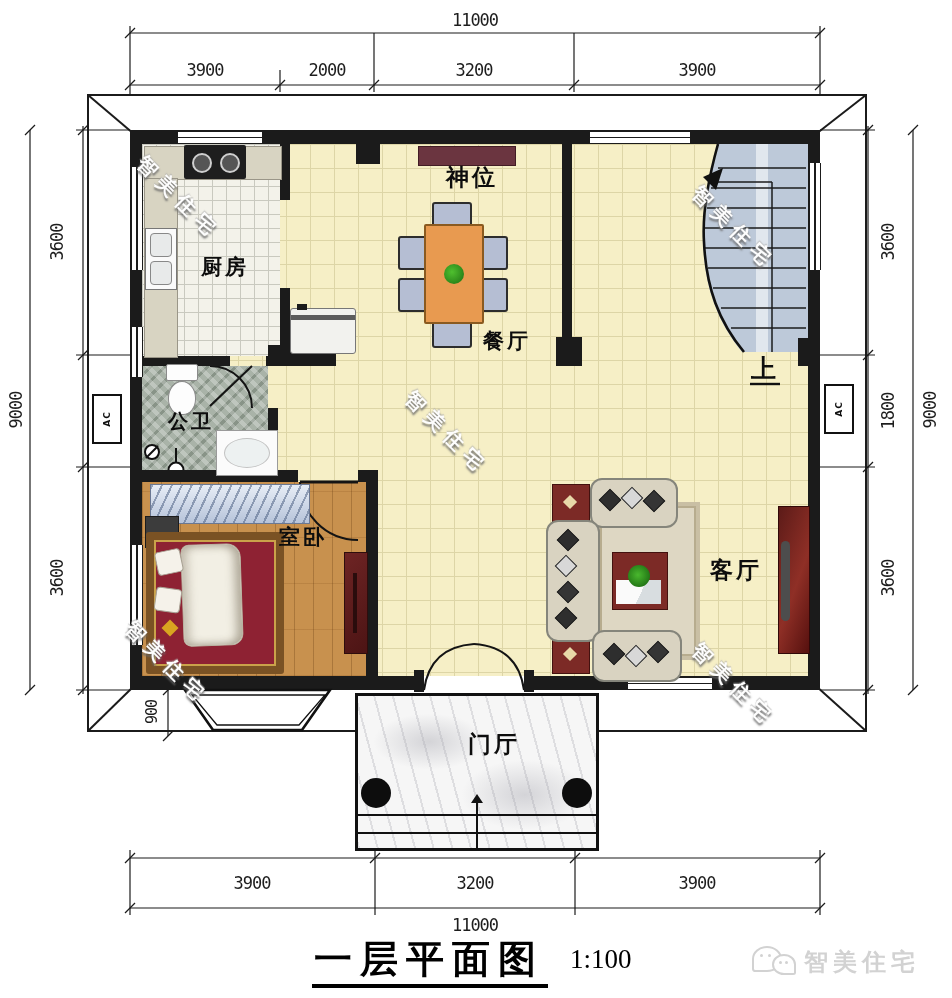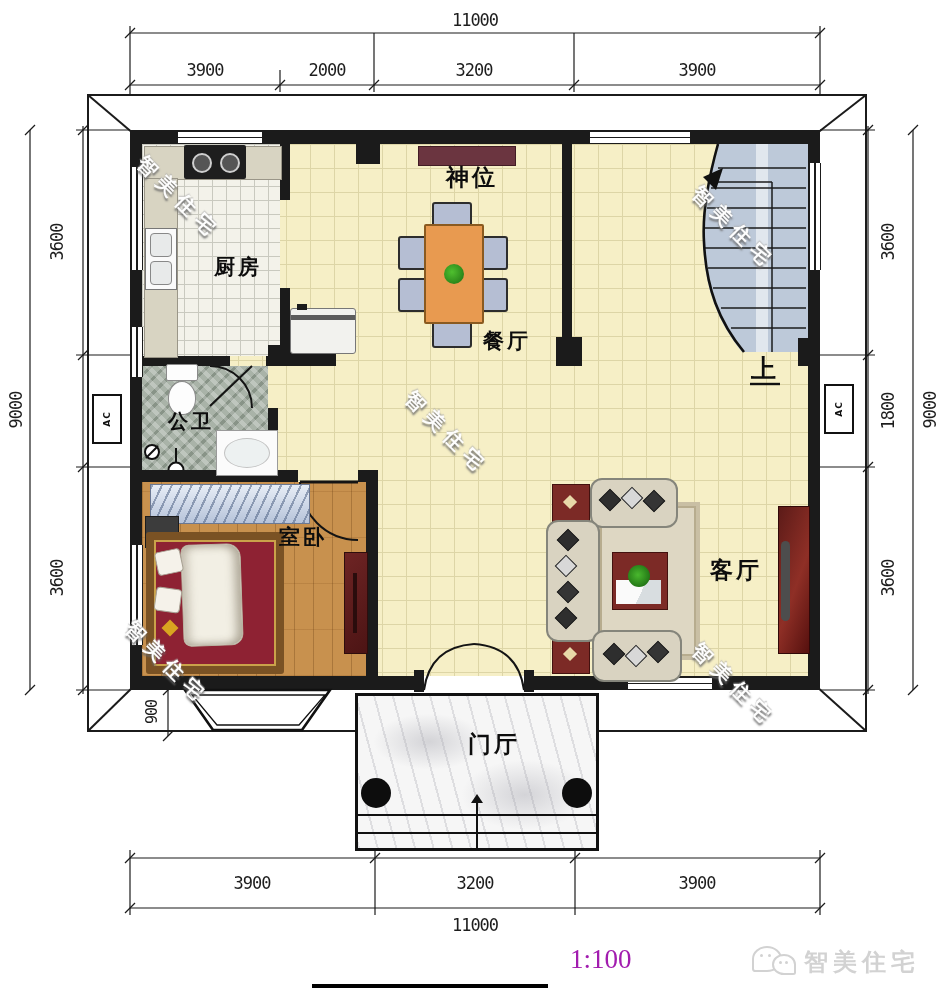--- a/index.html
+++ b/index.html
@@ -35,21 +35,21 @@
       repeating-linear-gradient(0deg,rgba(120,70,20,.18) 0 1px,transparent 1px 46px);}
   .floor-marble{background:#f6f6f6;
       background-image:radial-gradient(ellipse 80px 40px at 30% 30%,rgba(170,170,178,.45),transparent 70%),
       radial-gradient(ellipse 90px 50px at 70% 65%,rgba(160,160,170,.4),transparent 70%),
       repeating-linear-gradient(75deg,rgba(150,150,160,.25) 0 2px,transparent 2px 18px);}
   .ac-box{position:absolute;width:26px;height:46px;border:2px solid #111;background:#fff;
       display:flex;align-items:center;justify-content:center;}
   .ac-box span{font:bold 9px "DejaVu Sans",sans-serif;transform:rotate(-90deg);letter-spacing:1px;color:#111;}
   .title-cn{position:absolute;font-family:"Liberation Serif",serif;font-weight:bold;
       font-size:38px;color:#000;letter-spacing:8px;}
-  .title-scale{position:absolute;font-family:"Liberation Serif",serif;font-size:27px;color:#a21caf;}
+  .title-scale{position:absolute;font-family:"Liberation Serif",serif;font-size:27px;color:#000000;}
   .logo-text{position:absolute;font-weight:bold;font-size:24px;color:#d2d2d2;letter-spacing:5px;
       text-shadow:1px 1px 0 #fff;}
 </style>
 </head>
 <body>
 
 <div id="plan">
 
   <div class="abs floor-yellow" style="left:142px;top:144px;width:666px;height:532px;"></div>
   <div class="abs floor-kitchen" style="left:142px;top:144px;width:138px;height:212px;"></div>
@@ -294,21 +294,21 @@
     <polygon points="17,9 150,9 124,39 42,39" fill="none" stroke="#111" stroke-width="1.3"></polygon>
   </svg>
 
   <div class="ac-box" style="left:92px;top:394px;">
     <span>AC</span>
   </div>
   <div class="ac-box" style="left:824px;top:384px;">
     <span>AC</span>
   </div>
 
-  <div class="room-label" style="left:238px;top:267px;">厨房</div>
+  <div class="room-label" style="left:225px;top:267px;">厨房</div>
   <div class="room-label" style="left:472px;top:177px;font-size:23px;">神位</div>
   <div class="room-label" style="left:507px;top:341px;">餐厅</div>
   <div class="room-label" style="left:191px;top:421px;font-size:20px;">公卫</div>
   <div class="room-label" style="left:303px;top:537px;">室卧</div>
   <div class="room-label" style="left:736px;top:570px;font-size:23px;">客厅</div>
   <div class="room-label" style="left:494px;top:744px;font-size:23px;">门厅</div>
   <div class="room-label" style="left:765px;top:368px;font-size:25px;">上</div>
 
   <div class="dim" style="left:475px;top:20px;">11000</div>
   <div class="dim" style="left:205px;top:70px;">3900</div>
@@ -327,20 +327,21 @@
   <div class="dim v" style="left:888px;top:578px;">3600</div>
   <div class="dim v" style="left:930px;top:410px;">9000</div>
   <div class="dim v" style="left:152px;top:712px;font-size:15px;">900</div>
 
   <div class="wm" style="left:150px;top:150px;">智美住宅</div>
   <div class="wm" style="left:705px;top:180px;">智美住宅</div>
   <div class="wm" style="left:418px;top:385px;">智美住宅</div>
   <div class="wm" style="left:138px;top:615px;">智美住宅</div>
   <div class="wm" style="left:705px;top:637px;">智美住宅</div>
 
+  <div class="title-cn" style="left:314px;top:934px;">一层平面图</div>
   <div class="abs" style="left:312px;top:984px;width:236px;height:4px;background:#000;"></div>
   <div class="title-scale" style="left:570px;top:944px;">1:100</div>
 
   <div class="abs" style="left:752px;top:942px;width:190px;height:42px;">
     <div class="abs" style="left:0;top:4px;width:26px;height:22px;border:2px solid #d2d2d2;border-radius:50% 50% 50% 12%;">
       <div class="abs" style="left:6px;top:6px;width:3px;height:3px;border-radius:50%;background:#d2d2d2;"></div>
       <div class="abs" style="left:14px;top:6px;width:3px;height:3px;border-radius:50%;background:#d2d2d2;"></div>
     </div>
     <div class="abs" style="left:20px;top:12px;width:20px;height:17px;border:2px solid #d2d2d2;border-radius:50% 50% 12% 50%;background:#fff;">
       <div class="abs" style="left:5px;top:5px;width:3px;height:3px;border-radius:50%;background:#d2d2d2;"></div>

